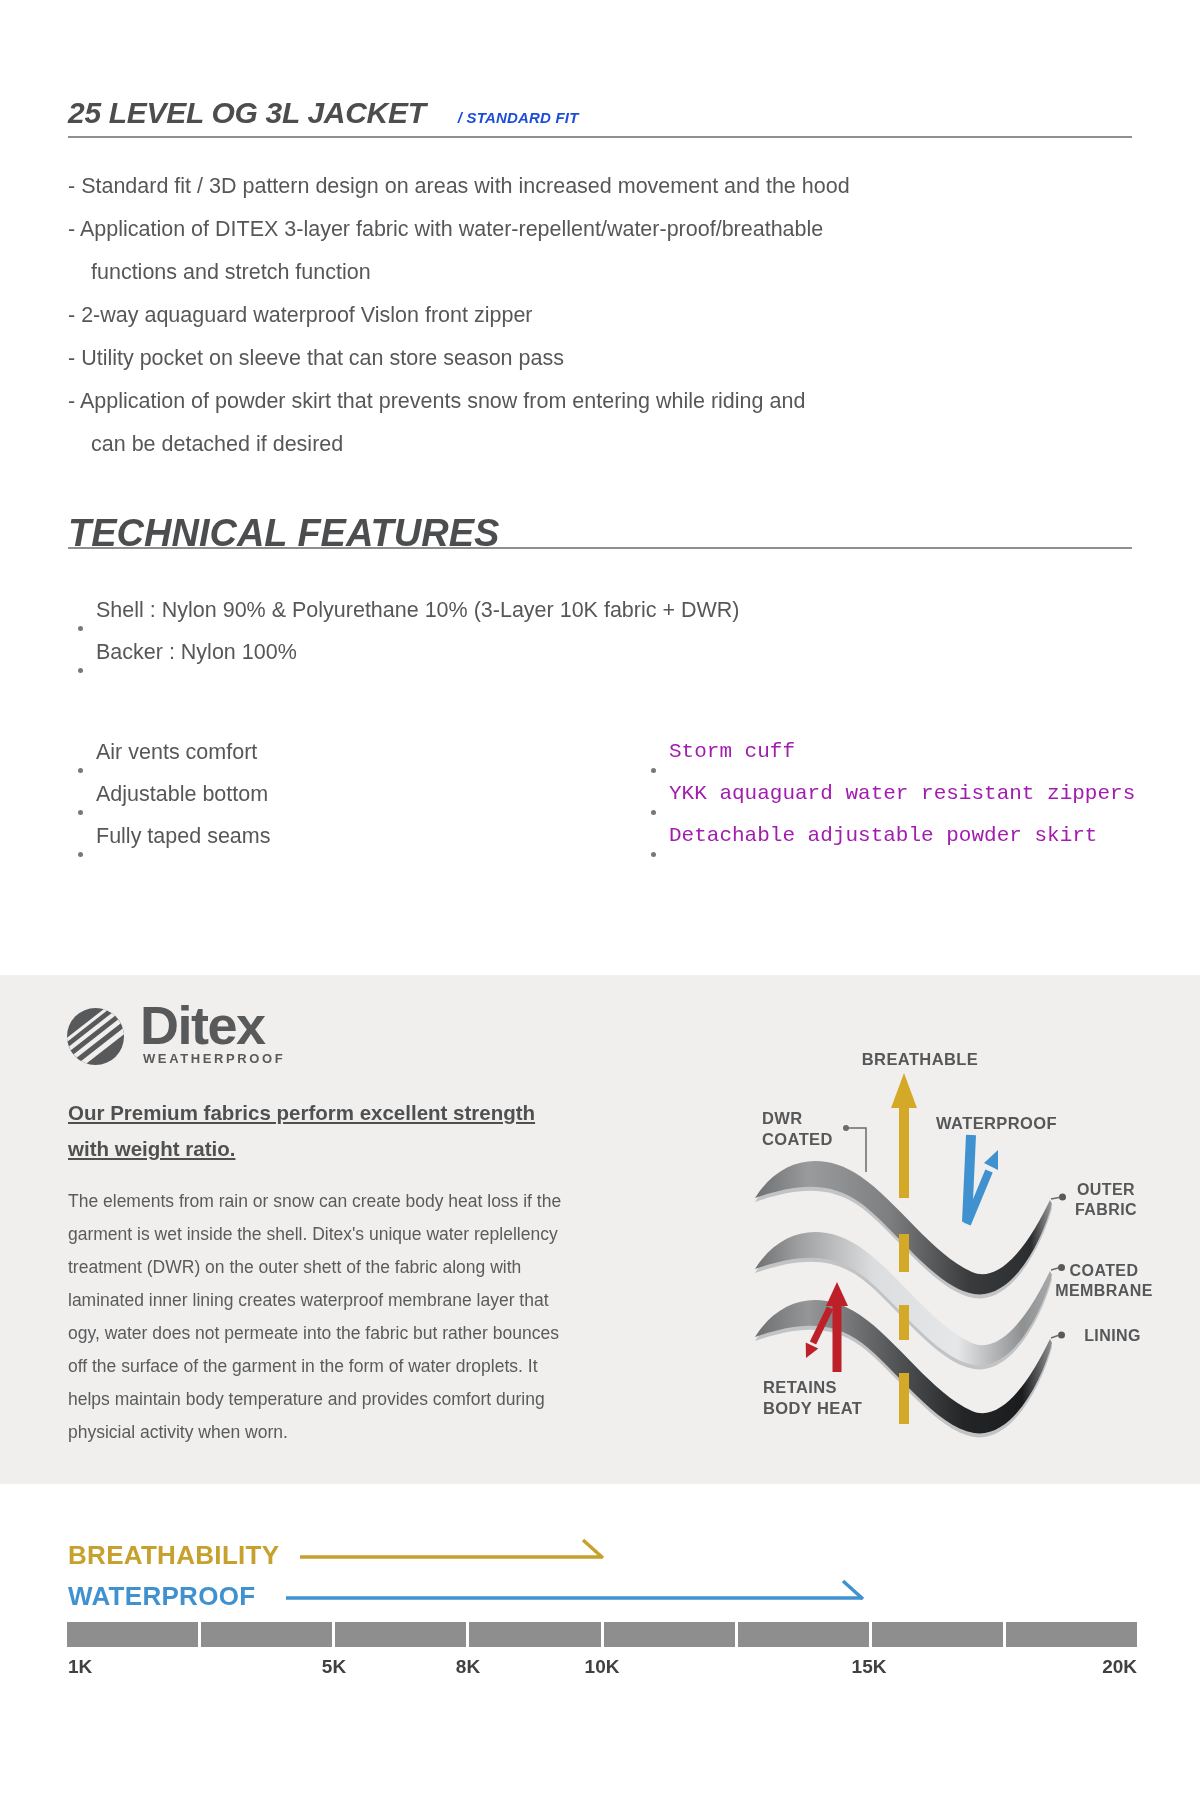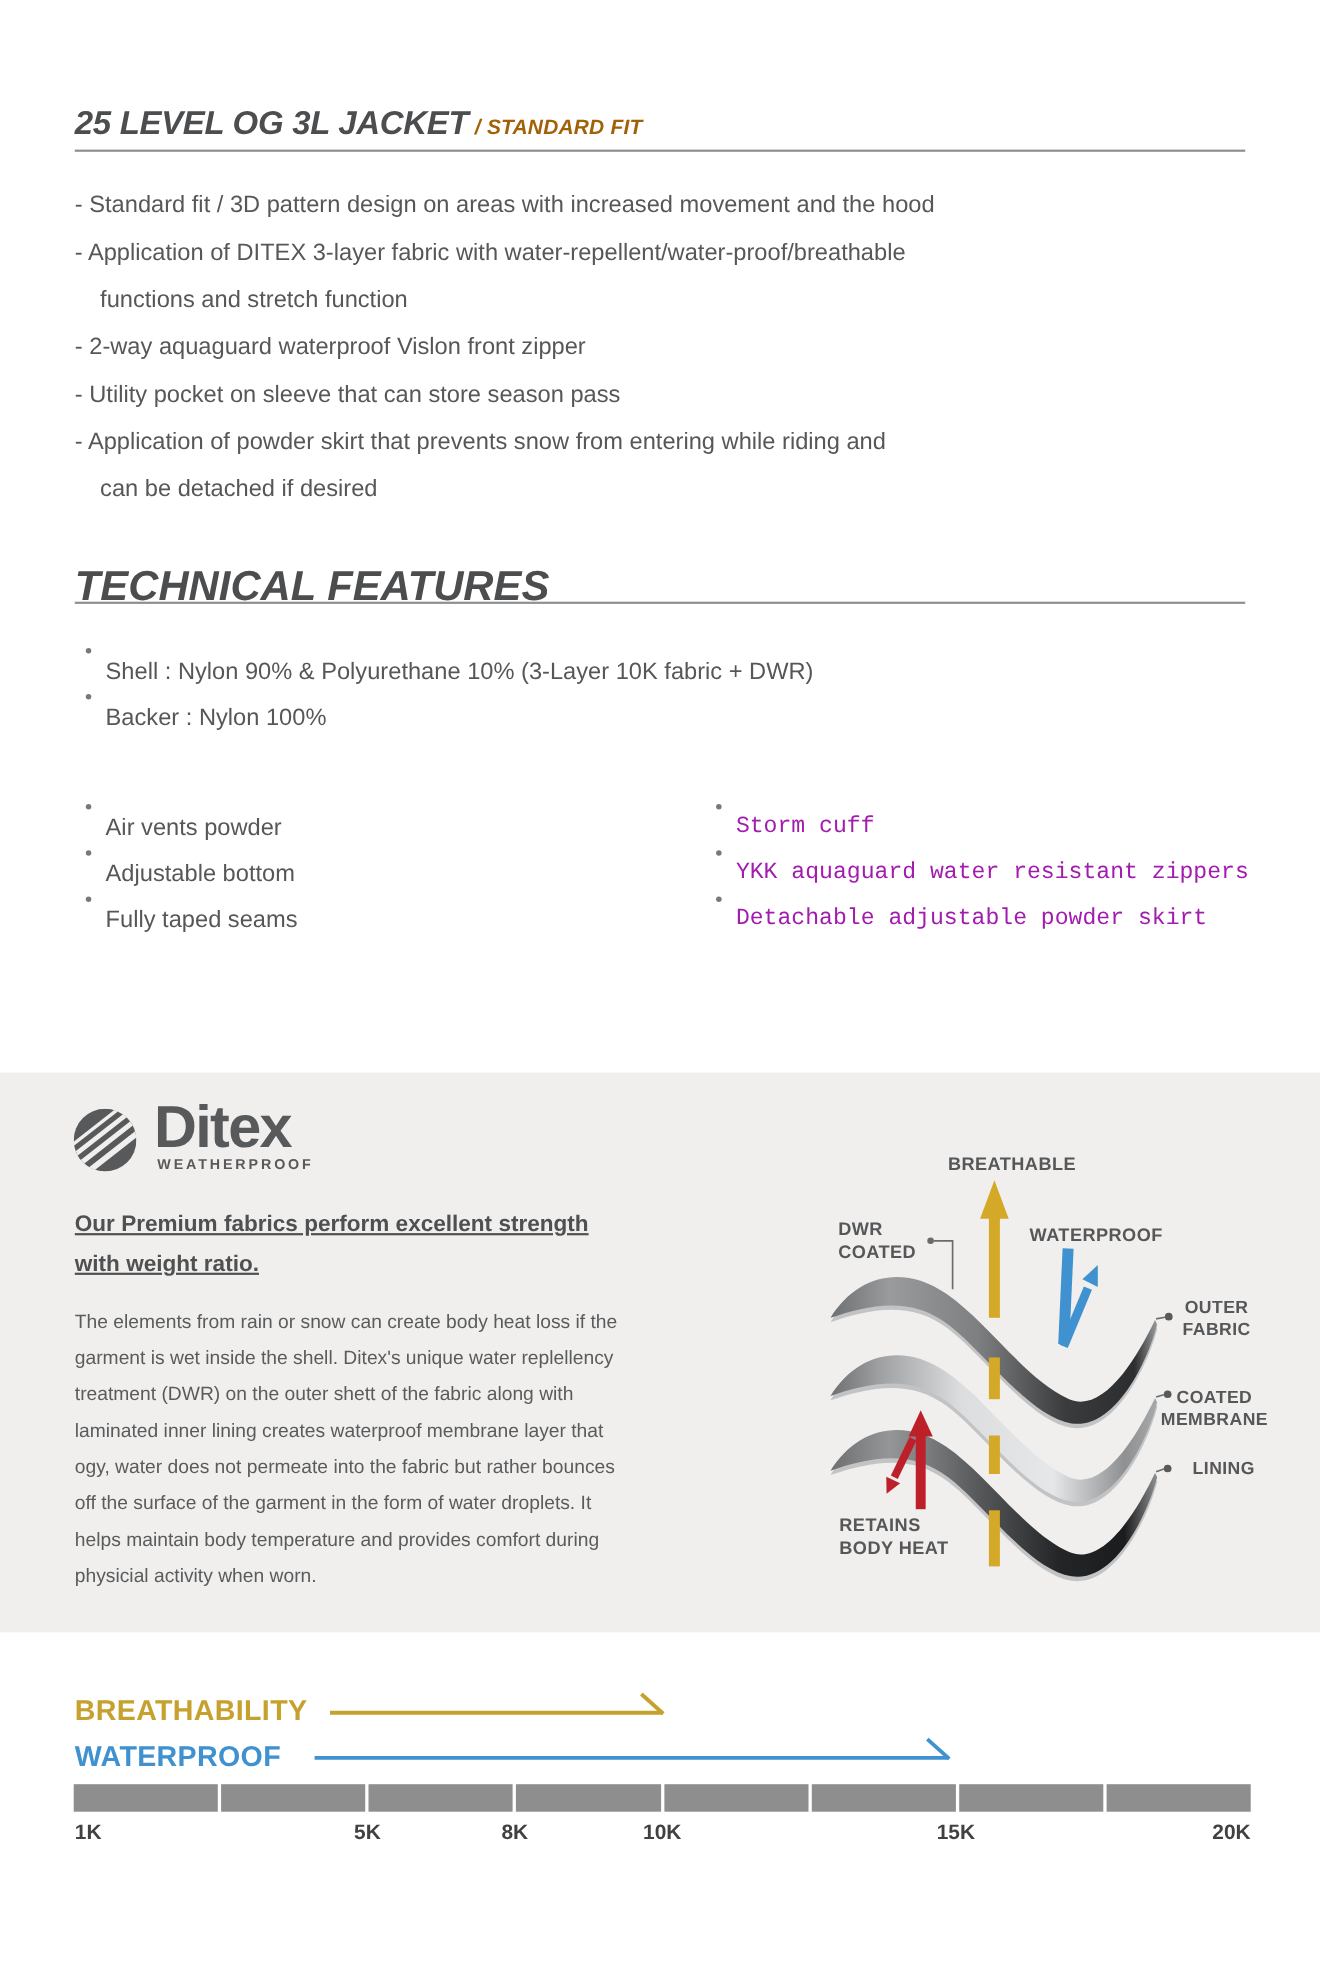--- a/index.html
+++ b/index.html
@@ -2,35 +2,35 @@
 <html><head>
 <meta charset="utf-8">
 <style>
   html,body{margin:0;padding:0;background:#ffffff;}
   .page{position:relative;width:1200px;height:1800px;background:#ffffff;overflow:hidden;
         font-family:"Liberation Sans","DejaVu Sans",sans-serif;color:#58595B;}
 
   
   .title-row{position:absolute;left:68px;top:96px;display:flex;align-items:baseline;font-style:italic;}
   .product-title{font-size:30px;font-weight:bold;color:#4C4D4F;letter-spacing:-0.3px;}
-  .fit-label{font-size:19px;font-weight:bold;color:#a16207;margin-left:6px;letter-spacing:0.2px;}
+  .fit-label{font-size:15px;font-weight:bold;color:#1d4ed8;margin-left:32px;letter-spacing:0.2px;}
   .rule{position:absolute;left:68px;width:1064px;height:2px;background:#8E8F91;}
   .rule-title{top:136px;}
   .rule-tech{top:547px;}
 
   
   .intro{position:absolute;left:68px;top:165px;width:1080px;font-size:21.5px;line-height:43px;color:#565759;}
   .intro .cont{padding-left:23px;}
 
   
   .tech-heading{position:absolute;left:68px;top:512px;font-size:38px;font-weight:bold;color:#4C4D4F;font-style:italic;}
   .specs{position:absolute;left:68px;top:589px;font-size:21.5px;line-height:42px;color:#565759;}
   .feat-left{position:absolute;left:68px;top:731px;font-size:21.5px;line-height:42px;color:#565759;}
   .feat-right{position:absolute;left:641px;top:731px;font-size:21px;line-height:42px;color:#a21caf;font-family:Liberation Mono, monospace;}
-  .li{display:flex;align-items:flex-start;}
+  .li{display:flex;align-items:flex-end;}
   .dot{width:5px;height:5px;border-radius:50%;background:#77787A;margin:0 13px 0 10px;flex:0 0 auto;}
 
   
   .ditex-section{position:absolute;left:0;top:975px;width:1200px;height:509px;background:#F0EFED;}
   .ditex-logo{position:absolute;left:67px;top:1008px;width:57px;height:57px;}
   .ditex-word{position:absolute;left:140px;top:998px;font-size:54px;font-weight:bold;color:#58595B;letter-spacing:-1.5px;line-height:54px;}
   .ditex-sub{position:absolute;left:143px;top:1051px;font-size:13px;font-weight:bold;color:#58595B;letter-spacing:2.6px;}
   .ditex-heading{position:absolute;left:68px;top:1095px;font-size:20.5px;font-weight:bold;color:#4F5052;line-height:36px;width:600px;text-decoration:underline;}
   .ditex-paragraph{position:absolute;left:68px;top:1185px;font-size:17.5px;line-height:33px;color:#5A5B5D;width:610px;}
 
@@ -91,21 +91,21 @@
     </div>
     <div class="li">
       <span class="dot"></span>
       <span>Backer : Nylon 100%</span>
     </div>
   </div>
 
   <div class="feat-left">
     <div class="li">
       <span class="dot"></span>
-      <span>Air vents powder</span>
+      <span>Air vents comfort</span>
     </div>
     <div class="li">
       <span class="dot"></span>
       <span>Adjustable bottom</span>
     </div>
     <div class="li">
       <span class="dot"></span>
       <span>Fully taped seams</span>
     </div>
   </div>

